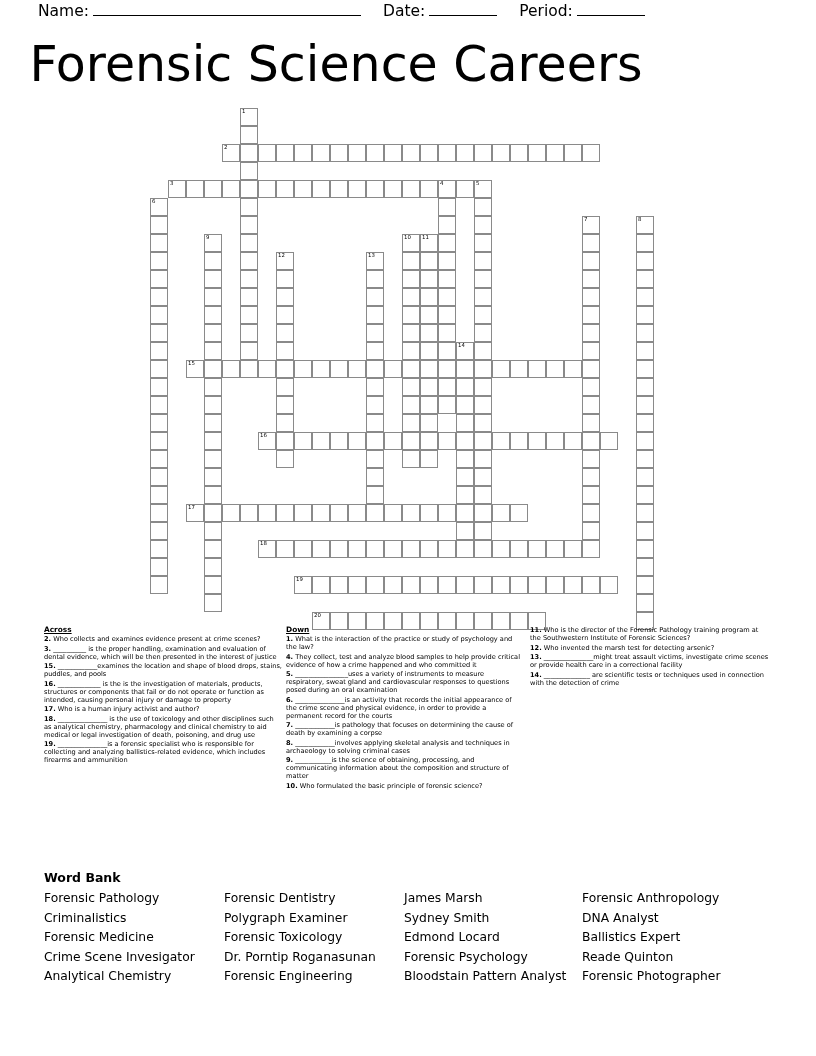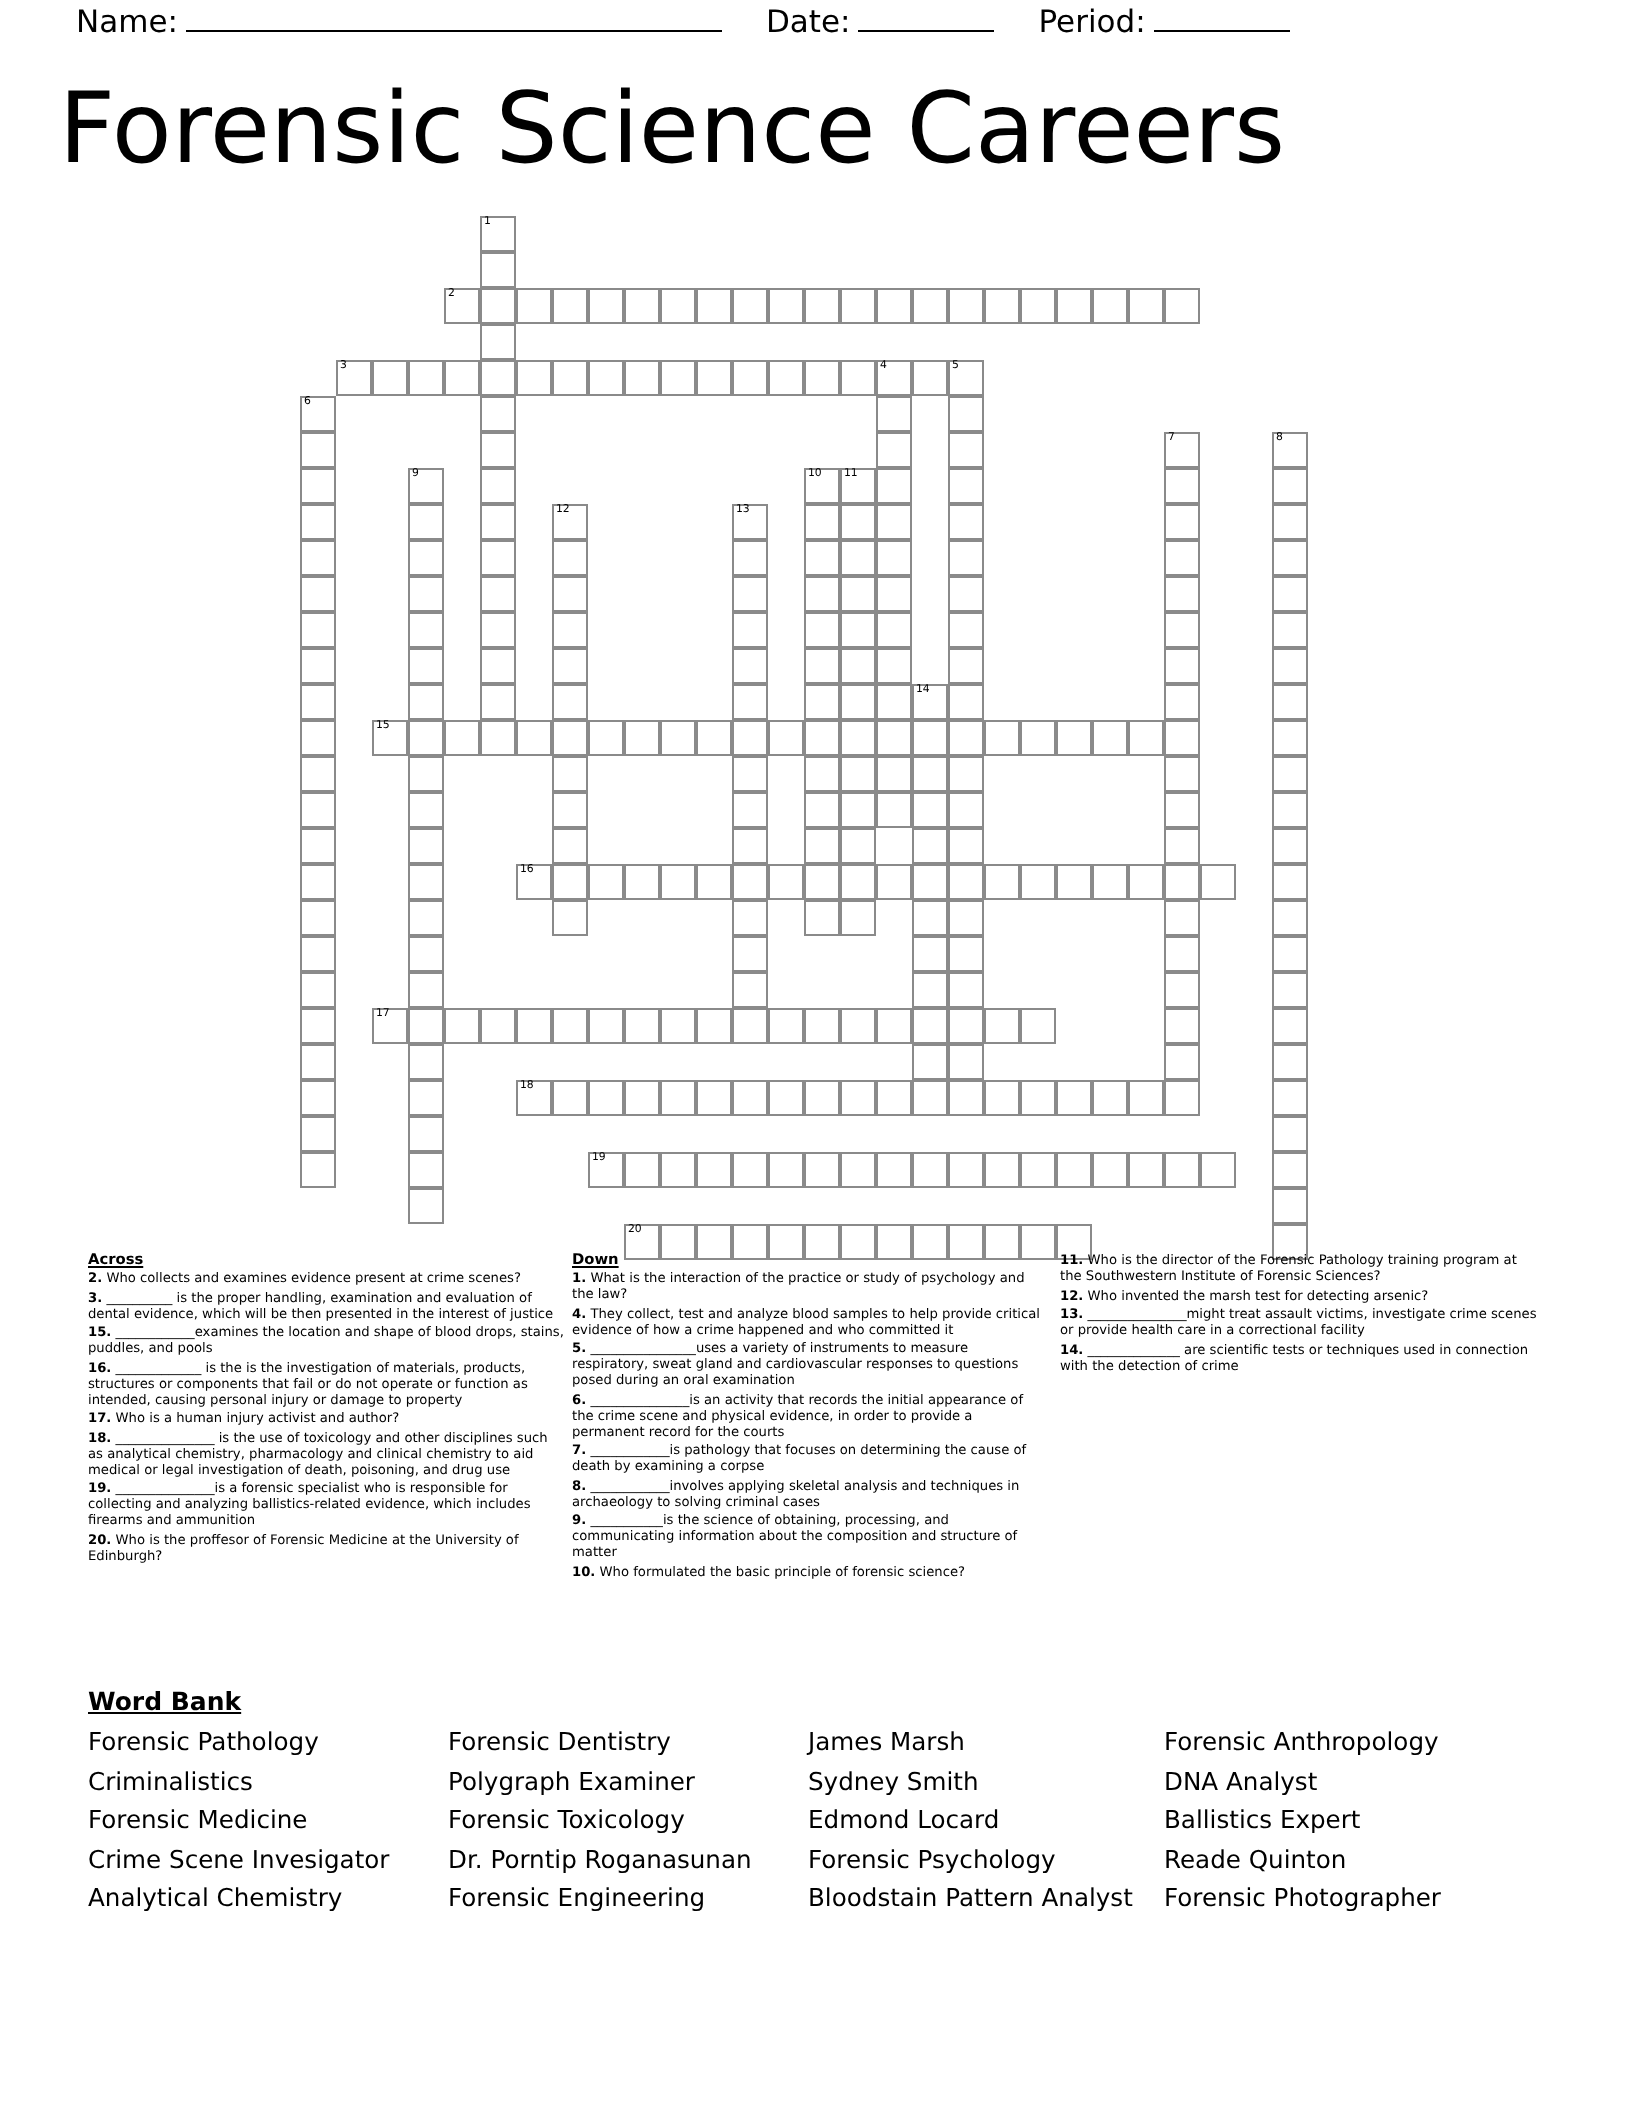--- a/index.html
+++ b/index.html
@@ -91,24 +91,24 @@
   #col-cont   { left: 530px; width: 240px; top: 626px; }
 
   
   #wordbank {
     position: absolute;
     left: 44px; top: 843px;
     width: 730px;
   }
   #wordbank .wb-head {
     font-weight: bold;
-    text-decoration: underline;
     font-size: 12.5px;
     display: block;
     margin-bottom: 6px;
+    margin-top: 27px;
   }
   .wb-grid {
     display: grid;
     grid-template-columns: 180px 180px 178px 180px;
     row-gap: 4.5px;
   }
   .wb-item {
     font-size: 12.3px;
     line-height: 15px;
     white-space: nowrap;
@@ -498,21 +498,20 @@
 <div class="clues" id="col-across">
   <span class="head">Across</span>
   <div id="across-list">
       <div class="clue"><b>2.</b><span> Who collects and examines evidence present at crime scenes?</span></div>
       <div class="clue"><b>3.</b><span> __________ is the proper handling, examination and evaluation of dental evidence, which will be then presented in the interest of justice</span></div>
       <div class="clue"><b>15.</b><span> ____________examines the location and shape of blood drops, stains, puddles, and pools</span></div>
       <div class="clue"><b>16.</b><span> _____________ is the is the investigation of materials, products, structures or components that fail or do not operate or function as intended, causing personal injury or damage to property</span></div>
       <div class="clue"><b>17.</b><span> Who is a human injury activist and author?</span></div>
       <div class="clue"><b>18.</b><span> _______________ is the use of toxicology and other disciplines such as analytical chemistry, pharmacology and clinical chemistry to aid medical or legal investigation of death, poisoning, and drug use</span></div>
       <div class="clue"><b>19.</b><span> _______________is a forensic specialist who is responsible for collecting and analyzing ballistics-related evidence, which includes firearms and ammunition</span></div>
-      <div class="clue"><b>20.</b><span> Who is the proffesor of Forensic Medicine at the University of Edinburgh?</span></div>
     </div>
 </div>
 
 <div class="clues" id="col-down">
   <span class="head">Down</span>
   <div id="down-list">
       <div class="clue"><b>1.</b><span> What is the interaction of the practice or study of psychology and the law?</span></div>
       <div class="clue"><b>4.</b><span> They collect, test and analyze blood samples to help provide critical evidence of how a crime happened and who committed it</span></div>
       <div class="clue"><b>5.</b><span> ________________uses a variety of instruments to measure respiratory, sweat gland and cardiovascular responses to questions posed during an oral examination</span></div>
       <div class="clue"><b>6.</b><span> _______________is an activity that records the initial appearance of the crime scene and physical evidence, in order to provide a permanent record for the courts</span></div>

